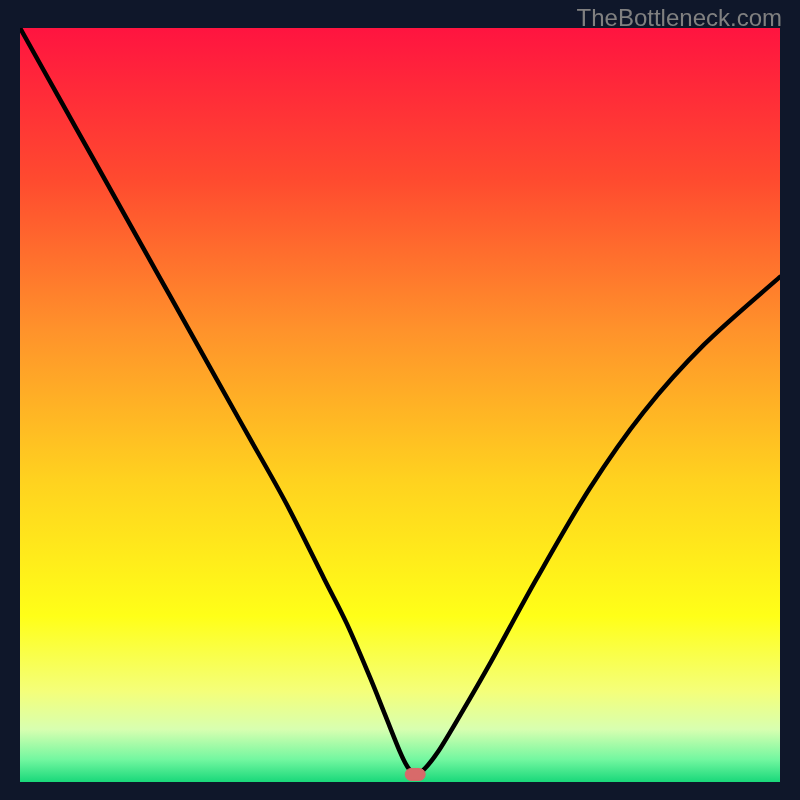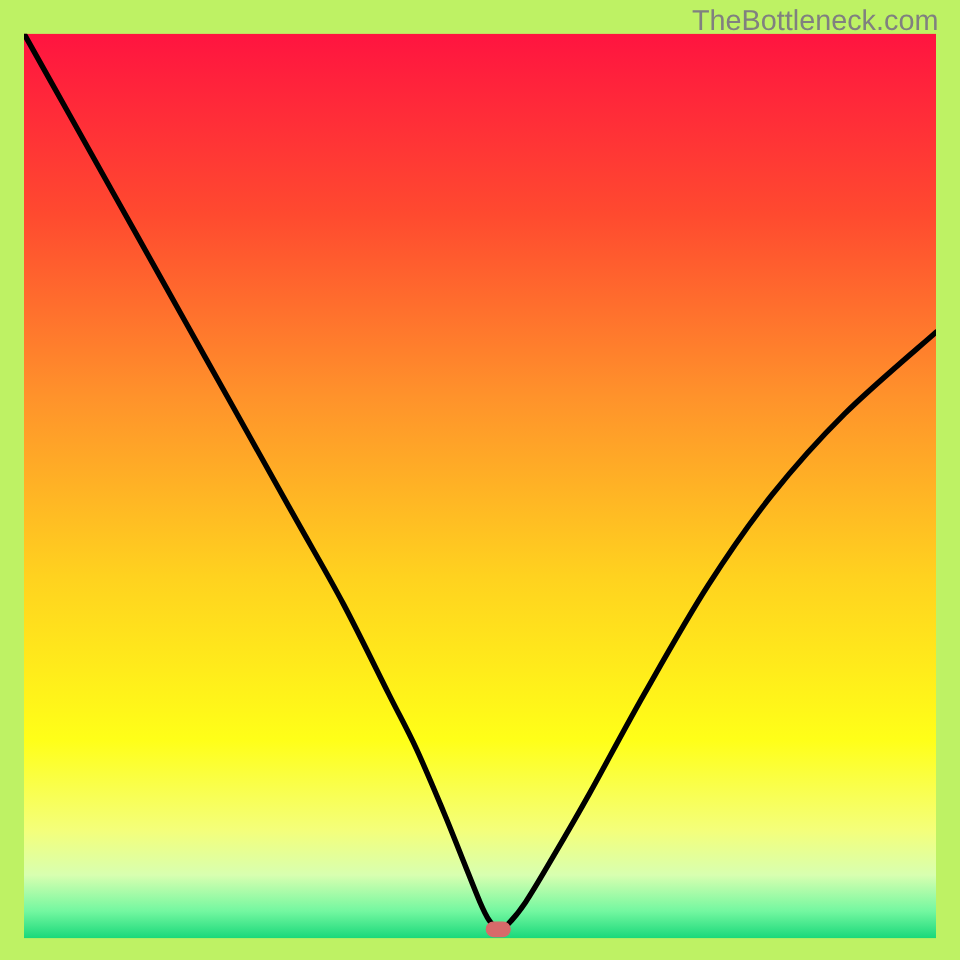--- a/index.html
+++ b/index.html
@@ -2,21 +2,21 @@
 <html><head>
 <meta charset="utf-8">
 <style>
   * { margin: 0; padding: 0; box-sizing: border-box; }
   html, body { width: 800px; height: 800px; overflow: hidden; }
   body { background: #000; font-family: Arial, sans-serif; }
 
   .outer {
     width: 800px;
     height: 800px;
-    background: #bef264;
+    background: #0f172a;
     position: relative;
   }
 
   .watermark {
     position: absolute;
     top: 4px;
     right: 18px;
     color: #808080;
     font-size: 24px;
     font-weight: 400;

